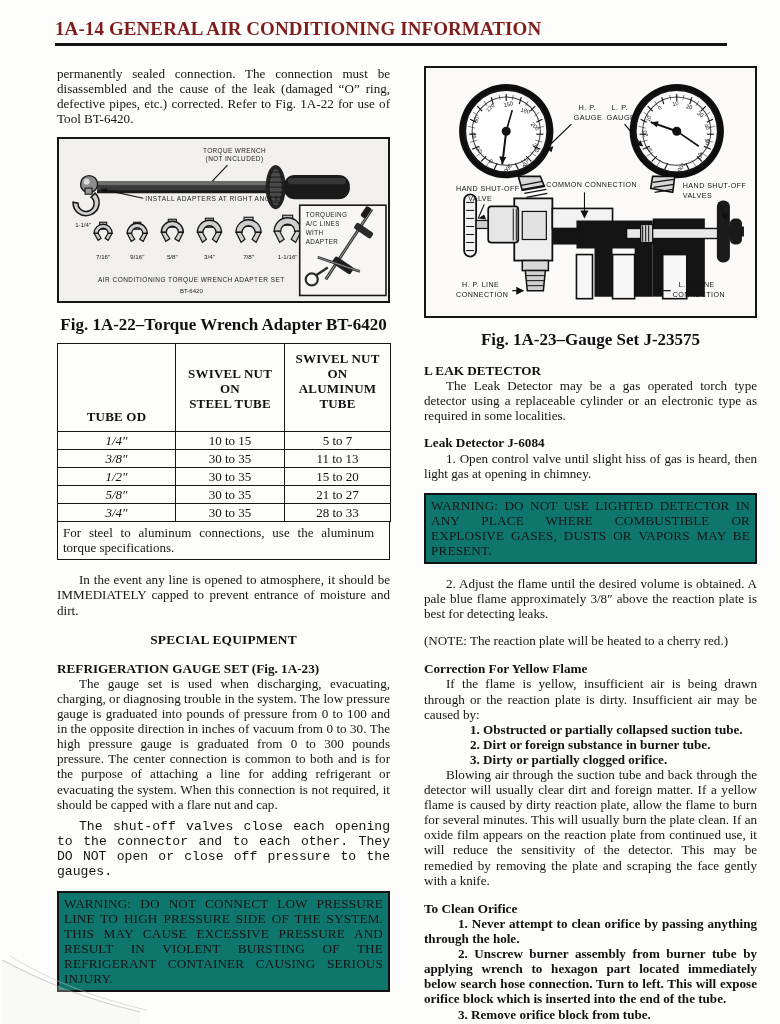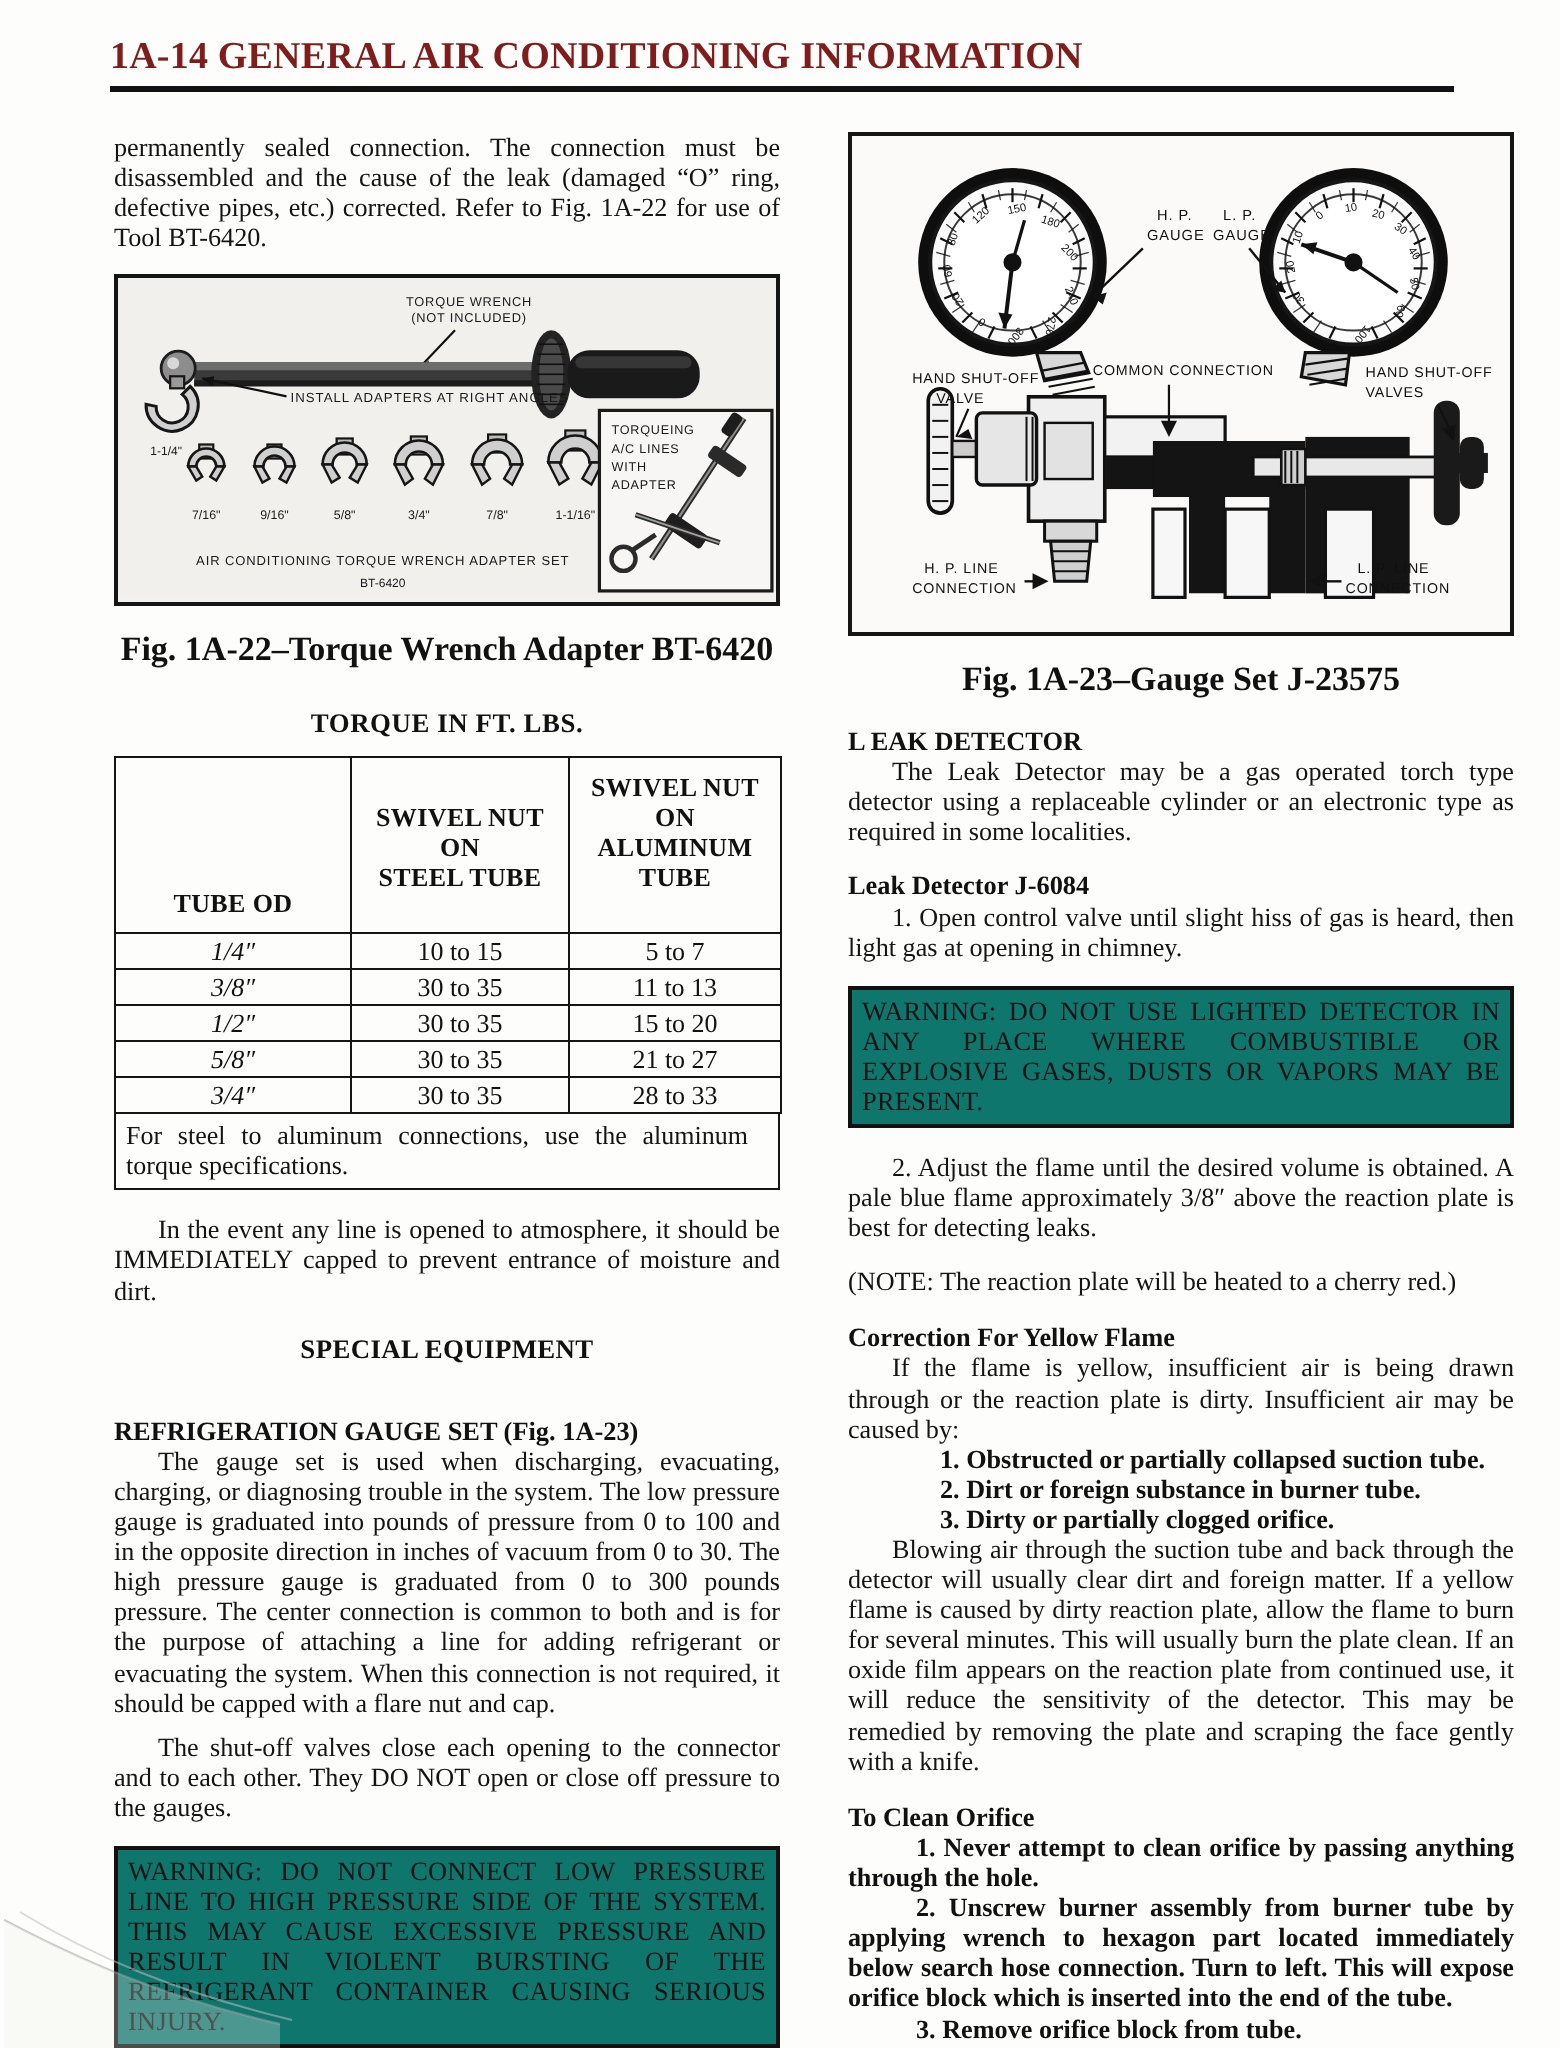--- a/index.html
+++ b/index.html
@@ -54,21 +54,21 @@
 
   p {
     margin: 0;
     font-size: 13.1px;
     line-height: 15.1px;
     text-align: justify;
     color: #141414;
   }
   p.indent { text-indent: 22px; }
   p.gap { margin-top: 12px; }
-  p.gap-sm { margin-top: 7px; }
+  p.gap-sm { margin-top: 7px; font-family: Liberation Mono, monospace; }
   h4.subhead {
     margin: 0;
     font-size: 13.2px;
     line-height: 15.2px;
     font-weight: bold;
     text-align: left;
   }
   h4.center-head {
     margin: 0;
     text-align: center;
@@ -309,21 +309,20 @@
           <line x1="258" y1="118" x2="300" y2="132" stroke="#2b2b2b" stroke-width="2.6"></line>
           <line x1="258" y1="118" x2="300" y2="132" stroke="#a0a0a0" stroke-width="0.9"></line>
           <circle cx="252" cy="140" r="6" fill="none" stroke="#2b2b2b" stroke-width="2.2"></circle>
           <line x1="256" y1="136" x2="268" y2="128" stroke="#2b2b2b" stroke-width="2.4"></line>
         </g>
       </svg>
     </div>
 
     <div class="fig-caption">Fig. 1A-22–Torque Wrench Adapter BT-6420</div>
 
-    <div class="table-title">TORQUE IN FT. LBS.</div>
 
     <table class="torque">
       <colgroup>
           <col style="width:118px">
           <col style="width:109px">
           <col style="width:106px">
         </colgroup>
       <thead>
         <tr>
           <th class="tube-od">
@@ -371,21 +370,21 @@
       </tbody>
     </table>
     <div class="tbl-note">
       <p>For steel to aluminum connections, use the aluminum torque specifications.</p>
     </div>
 
     <p class="indent gap">In the event any line is opened to atmosphere, it should be IMMEDIATELY capped to prevent entrance of moisture and dirt.</p>
 
     <h4 class="center-head" style="margin-top:14px">SPECIAL EQUIPMENT</h4>
 
-    <h4 class="subhead" style="margin-top:25px">REFRIGERATION GAUGE SET (Fig. 1A-23)</h4>
+    <h4 class="subhead" style="margin-top:13px">REFRIGERATION GAUGE SET (Fig. 1A-23)</h4>
     <p class="indent">The gauge set is used when discharging, evacuating, charging, or diagnosing trouble in the system. The low pressure gauge is graduated into pounds of pressure from 0 to 100 and in the opposite direction in inches of vacuum from 0 to 30. The high pressure gauge is graduated from 0 to 300 pounds pressure. The center connection is common to both and is for the purpose of attaching a line for adding refrigerant or evacuating the system. When this connection is not required, it should be capped with a flare nut and cap.</p>
 
     <p class="indent gap-sm">The shut-off valves close each opening to the connector and to each other. They DO NOT open or close off pressure to the gauges.</p>
 
     <div class="warning-box">
       <p>WARNING: DO NOT CONNECT LOW PRESSURE LINE TO HIGH PRESSURE SIDE OF THE SYSTEM. THIS MAY CAUSE EXCESSIVE PRESSURE AND RESULT IN VIOLENT BURSTING OF THE REFRIGERANT CONTAINER CAUSING SERIOUS INJURY.</p>
     </div>
   </div>
 
   <div class="col col-right">

